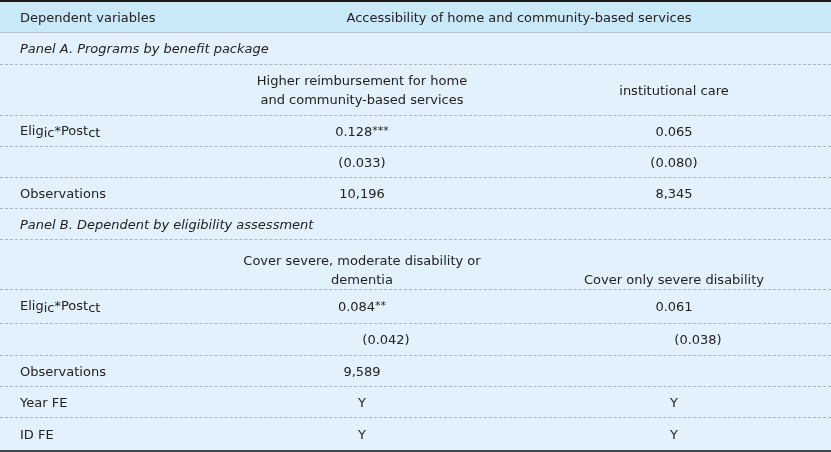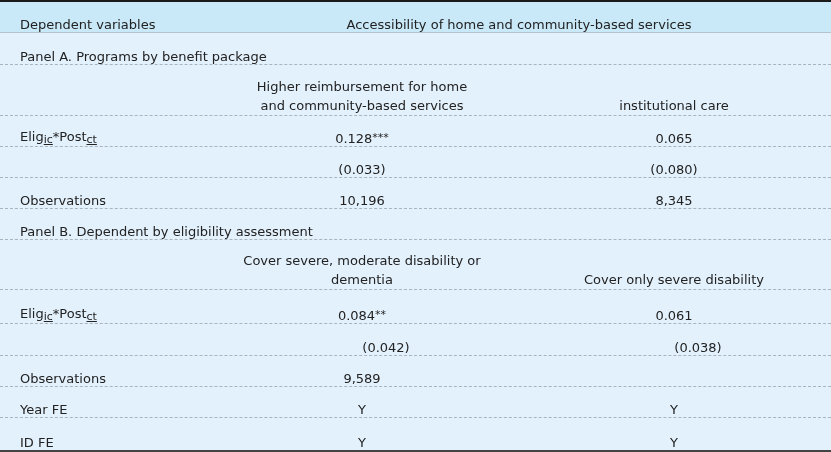--- a/index.html
+++ b/index.html
@@ -1,29 +1,29 @@
 <!DOCTYPE html>
 <html><head>
 <meta charset="utf-8">
 <style>
   html, body { margin:0; padding:0; background:#ffffff; }
   body { width:831px; height:452px; overflow:hidden; font-family:"DejaVu Sans", sans-serif; font-size:13px; color:#222; }
   .table { width:831px; border-top:2px solid #1a1a1a; border-bottom:2px solid #444; background:#e3f1fc; box-sizing:border-box; }
-  .row { display:flex; align-items:flex-end; box-sizing:border-box; border-bottom:1px dashed #a9b4bd; }
+  .row { display:flex; align-items:center; box-sizing:border-box; border-bottom:1px dashed #a9b4bd; }
   .row:last-child { border-bottom:none; }
   .row.head { background:#c9e8f8; height:31px; border-bottom:1px solid #b3c4cf; }
   .c0 { width:207px; padding-left:20px; box-sizing:border-box; }
   .c1 { width:310px; text-align:center; }
   .c2 { flex:1; text-align:center; }
   .head .cspan { flex:1; text-align:center; }
-  .panel { height:32px; }
+  .panel { height:32px;font-style:italic; }
   .panel .c0 { width:auto; }
   .colhead { height:51px; line-height:19px; }
   .r { height:31px; }
-  .sub { font-size:11px; vertical-align:-2px;text-decoration:underline; }
+  .sub { font-size:13px; vertical-align:-2px; }
   .stars { font-size:11px; vertical-align:2px; }
 </style>
 </head>
 <body>
 
 <div class="table">
 
   <div class="row head">
     <div class="c0">Dependent variables</div>
     <div class="cspan">Accessibility of home and community-based services</div>

